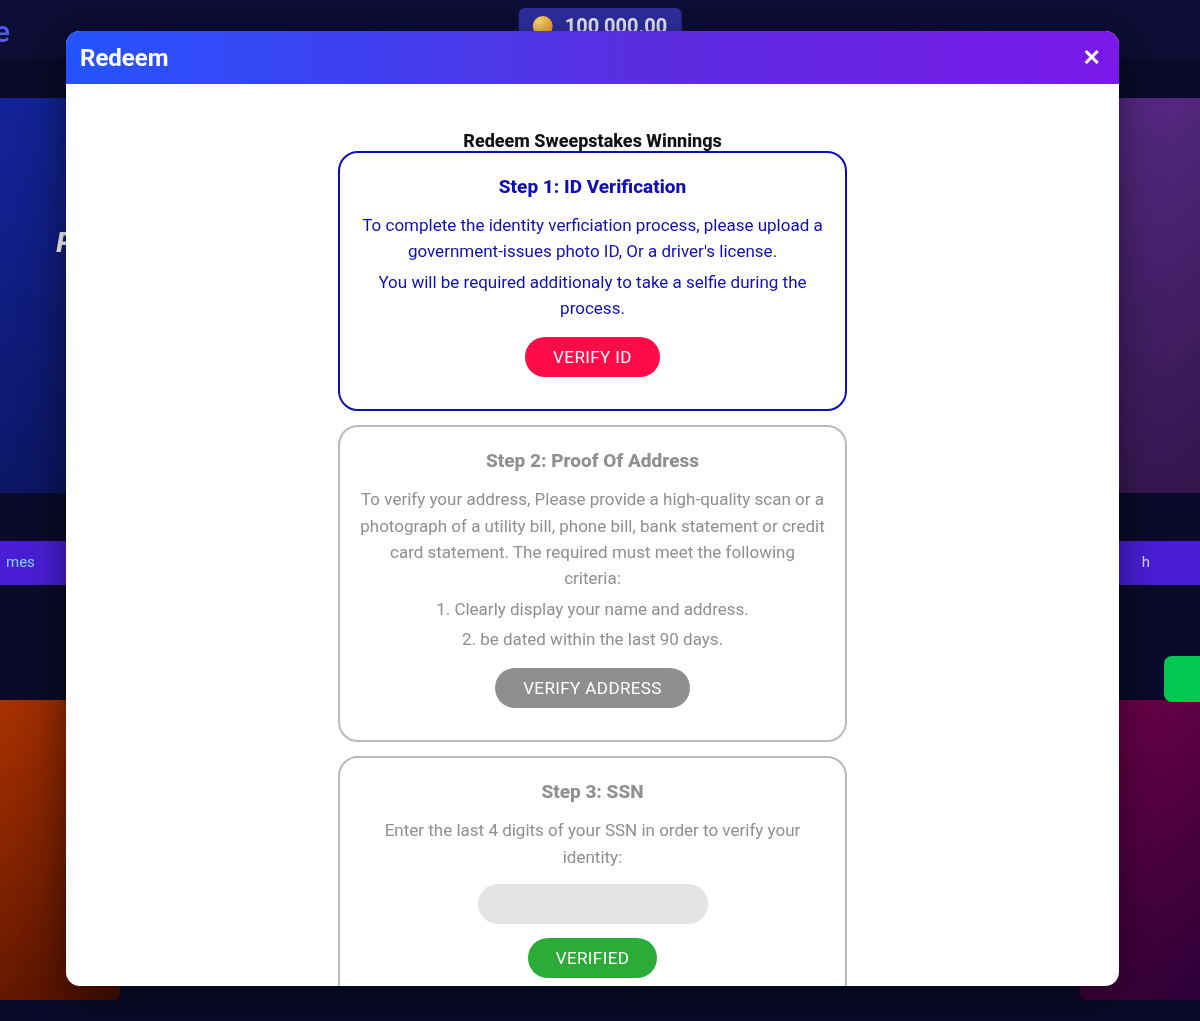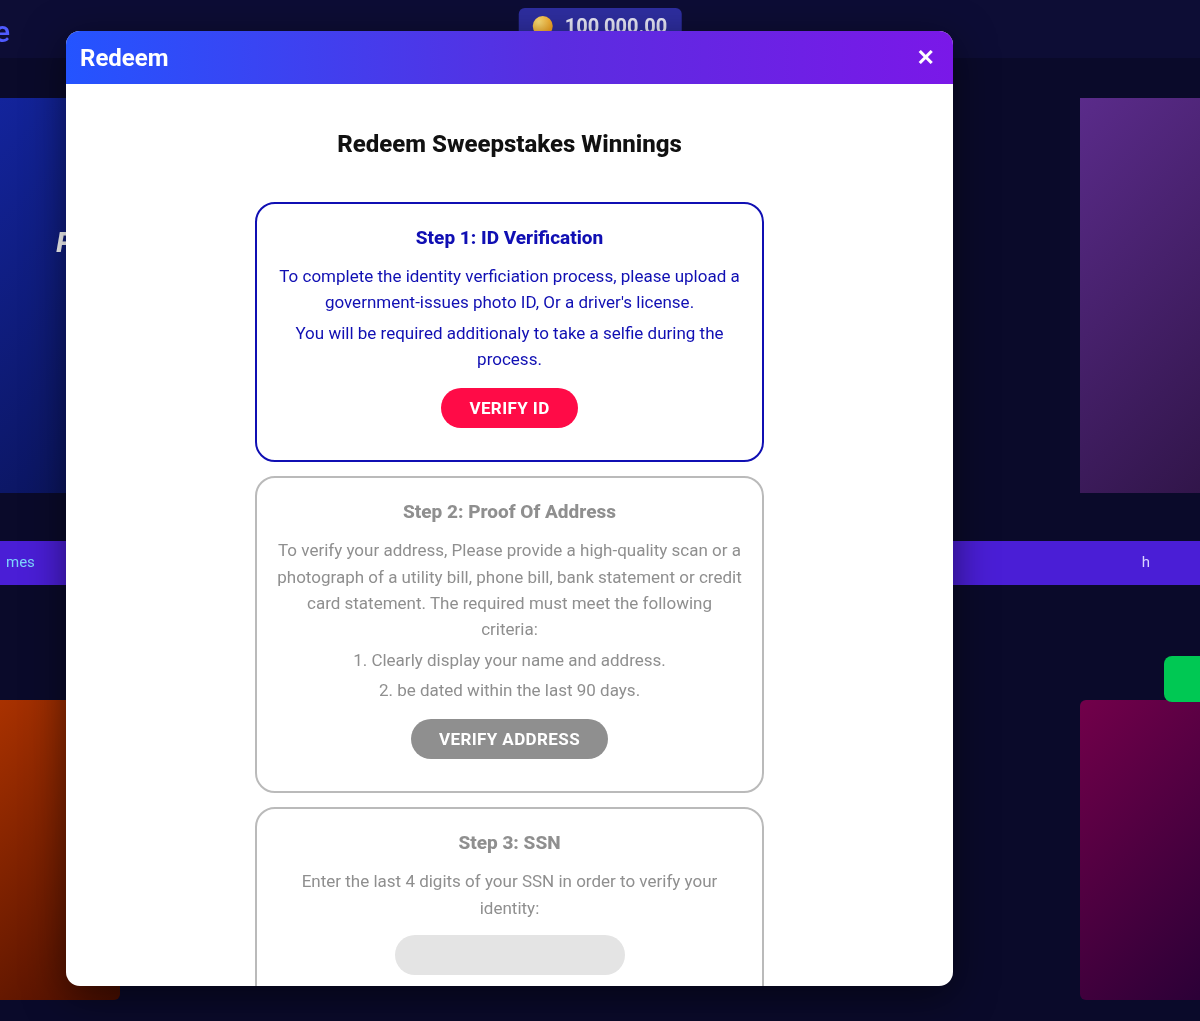--- a/index.html
+++ b/index.html
@@ -14,32 +14,32 @@
     .bg-left-promo span { position:absolute; right:12px; top:130px; color:#fff; font-weight:800; font-size:28px; text-align:right; line-height:1.05; font-style:italic; }
     .bg-band-nav { position:absolute; top:541px; left:0; right:0; height:44px; background:#4a1ed6; }
     .bg-band-nav .l { position:absolute; left:6px; top:12px; color:#7dd3fc; font-size:15px; }
     .bg-band-nav .r { position:absolute; right:50px; top:12px; color:#d9d4ff; font-size:15px; }
     .bg-right-game1 { position:absolute; top:98px; right:-80px; width:200px; height:395px; background:linear-gradient(135deg,#5a2b8a,#2b1240); }
     .bg-left-game2 { position:absolute; top:700px; left:-40px; width:160px; height:300px; background:linear-gradient(135deg,#b23500,#4a0e00); border-radius:6px; }
     .bg-right-game2 { position:absolute; top:700px; right:-80px; width:200px; height:300px; background:linear-gradient(135deg,#72004a,#1e0033); border-radius:6px; }
     .bg-chat { position:absolute; top:656px; right:0; width:36px; height:46px; background:#00c853; border-radius:8px 0 0 8px; }
 
     
-    .modal { position:absolute; top:31px; left:66px; width:887px; height:955px; background:#fff; border-radius:14px; overflow:hidden; box-shadow:0 10px 40px rgba(0,0,0,.5); }
+    .modal { position:absolute; top:31px; left:66px; width:1053px; height:955px; background:#fff; border-radius:14px; overflow:hidden; box-shadow:0 10px 40px rgba(0,0,0,.5); }
     .modal-header { height:53px; background:linear-gradient(90deg,#2454ff 0%,#5a2de0 55%,#7a18e8 100%); display:flex; align-items:center; padding:0 18px 0 14px; }
     .modal-header h1 { color:#fff; font-size:24px; font-weight:700; }
     .modal-header .close { margin-left:auto; color:#fff; font-size:22px; font-weight:700; cursor:pointer; }
 
     .modal-body { padding:46px 0 30px; display:flex; flex-direction:column; align-items:center; }
-    .section-title { font-size:24px; font-weight:800; color:#111; margin-bottom:44px; }
+    .section-title { font-size:18px; font-weight:800; color:#111; }
 
     .step-card { width:509px; border-radius:20px; padding:22px 20px 32px; margin-bottom:14px; text-align:center; }
     .step-card h2 { font-size:19px; font-weight:800; margin-bottom:14px; }
     .step-card p  { font-size:17px; line-height:1.55; margin-bottom:4px; }
-    .step-card .btn { display:inline-block; margin-top:12px; padding:10px 28px; border-radius:999px; font-size:17px; font-weight:700; color:#fff; border:none; cursor:pointer; letter-spacing:.4px; }
+    .step-card .btn { display:inline-block; margin-top:12px; padding:10px 28px; border-radius:999px; font-size:17px; font-weight:400; color:#fff; border:none; cursor:pointer; letter-spacing:.4px; }
 
     .step-active   { border:2px solid #100fb3; }
     .step-active h2, .step-active p { color:#100fb3; }
     .btn-red   { background:#ff0b47; }
 
     .step-disabled { border:2px solid #bababa; }
     .step-disabled h2, .step-disabled p { color:#8f8f8f; }
     .btn-grey  { background:#8f8f8f; }
     .btn-green { background:#2bab38; }
     .ssn-input { display:block; margin:14px auto 2px; width:230px; height:40px; border-radius:999px; border:none; background:#e4e4e4; text-align:center; font-size:16px; }

